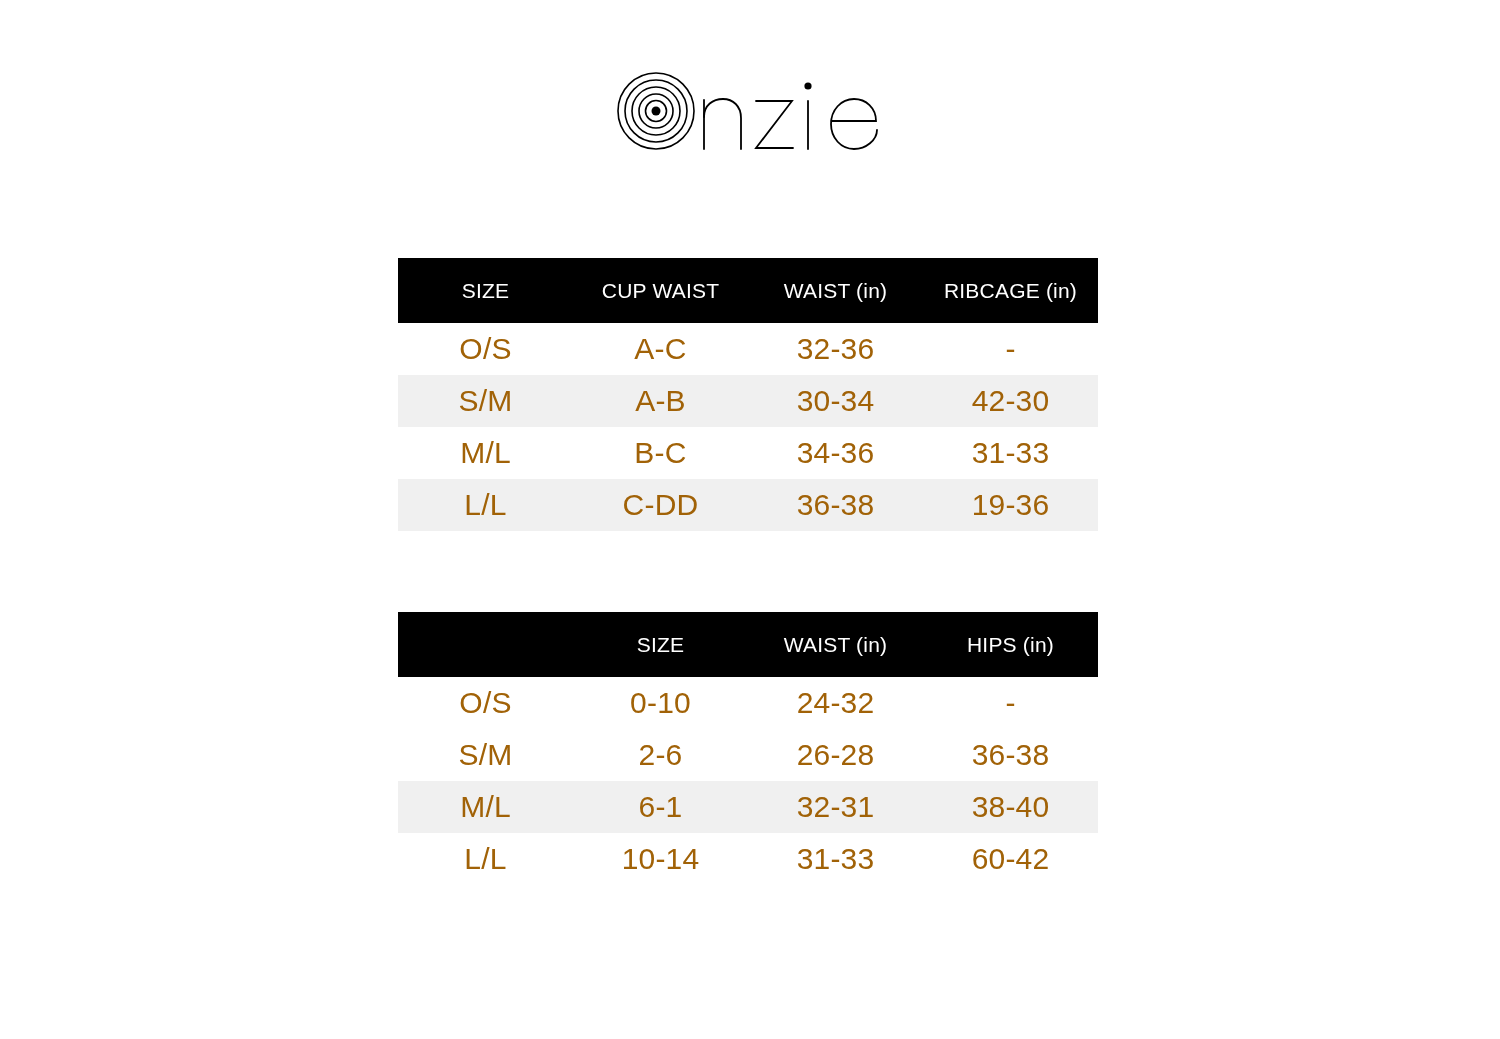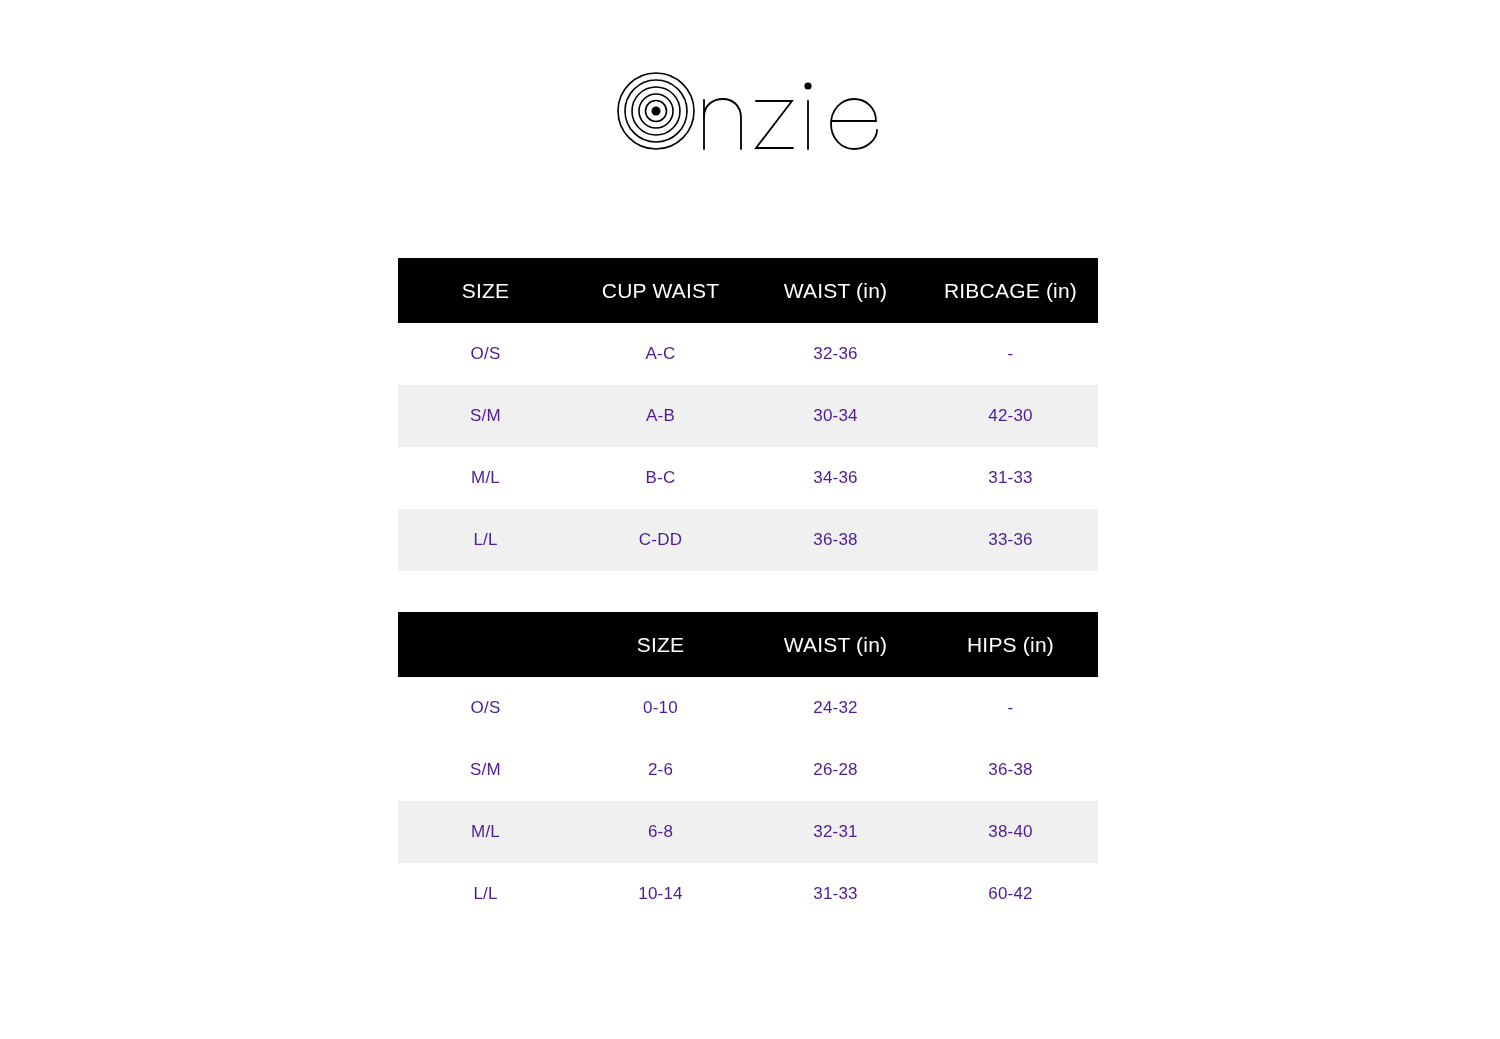--- a/index.html
+++ b/index.html
@@ -55,26 +55,26 @@
     color: #ffffff;
     font-weight: 400;
     font-size: 21px;
     height: 65px;
     line-height: 65px;
     padding: 0;
     text-align: center;
     letter-spacing: 0.2px;
   }
   table.size-table tbody td {
-    height: 62px;
+    height: 52px;
     padding: 0;
     text-align: center;
-    font-size: 17px;
+    font-size: 30px;
     font-weight: 400;
-    color: #4c1d95;
+    color: #a16207;
     background: #ffffff;
     letter-spacing: 0.2px;
   }
   table.size-table tbody tr.alt td {
     background: #f0f0f0;
   }
 
   
   #table-1 col.c0 { width: 175px; }
   #table-1 col.c1 { width: 175px; }
@@ -151,21 +151,21 @@
         <tr>
           <td>M/L</td>
           <td>B-C</td>
           <td>34-36</td>
           <td>31-33</td>
         </tr>
         <tr class="alt">
           <td>L/L</td>
           <td>C-DD</td>
           <td>36-38</td>
-          <td>33-36</td>
+          <td>19-36</td>
         </tr>
       </tbody>
     </table>
   </div>
 
   <div class="table-block" id="table-2">
     <table class="size-table">
       <colgroup>
         <col class="c0">
           <col class="c1">
@@ -188,21 +188,21 @@
           <td>-</td>
         </tr>
         <tr>
           <td>S/M</td>
           <td>2-6</td>
           <td>26-28</td>
           <td>36-38</td>
         </tr>
         <tr class="alt">
           <td>M/L</td>
-          <td>6-8</td>
+          <td>6-1</td>
           <td>32-31</td>
           <td>38-40</td>
         </tr>
         <tr>
           <td>L/L</td>
           <td>10-14</td>
           <td>31-33</td>
           <td>60-42</td>
         </tr>
       </tbody>

